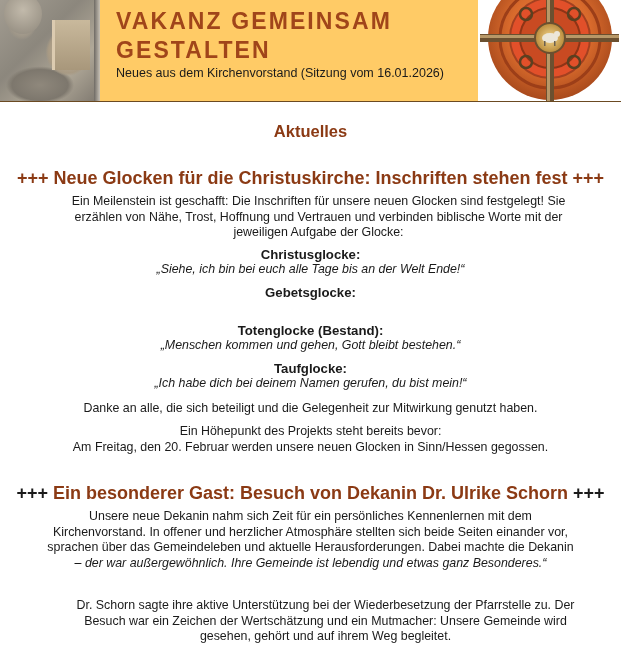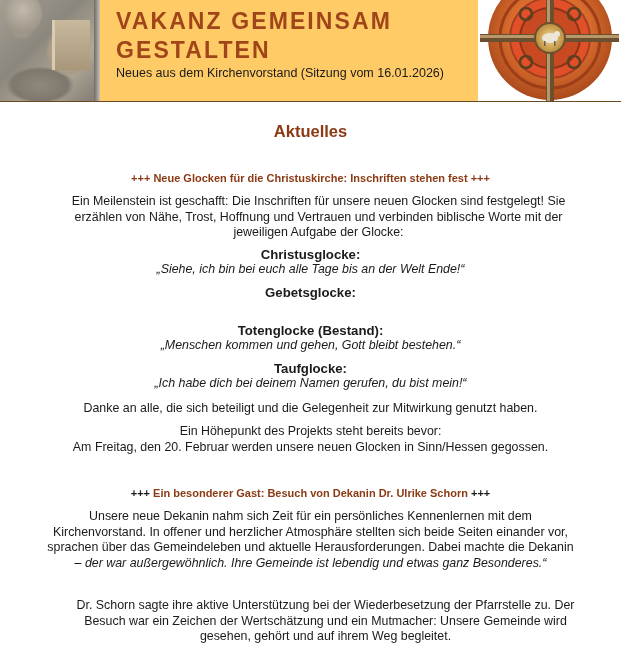--- a/index.html
+++ b/index.html
@@ -20,21 +20,21 @@
 
   .title { position: absolute; left: 116px; top: 7px; color: #a0451a; font-weight: bold; font-size: 23px; line-height: 29px; letter-spacing: 2.1px; }
   .subtitle { position: absolute; left: 116px; top: 66px; font-size: 12.5px; color: #1a1a1a; }
 
   .medal-panel { position: absolute; left: 478px; top: 0; width: 143px; height: 101px; background: #ffffff; overflow: hidden; }
   .medal { position: absolute; left: 0; top: 0; width: 143px; height: 101px; }
 
   .section-title { position: absolute; left: 0; top: 122px; width: 621px; text-align: center; color: #8b3a14; font-weight: bold; font-size: 16.5px; }
 
   .content { position: absolute; left: 0; width: 621px; text-align: center; font-size: 12.4px; line-height: 15.5px; color: #1a1a1a; }
-  .headline { font-weight: bold; color: #8b3a14; font-size: 11px; }
+  .headline { font-weight: bold; color: #8b3a14; font-size: 18px; }
   .headline .plus-dark { color: #1a1a1a; }
   .bell-name { font-weight: bold; font-size: 13.2px; line-height: 15px; }
   .bell-quote { font-style: italic; font-size: 12.4px; line-height: 14px; }
   em { font-style: italic; }
 </style>
 </head>
 <body>
 
 <header class="header">
   <div class="stone">

